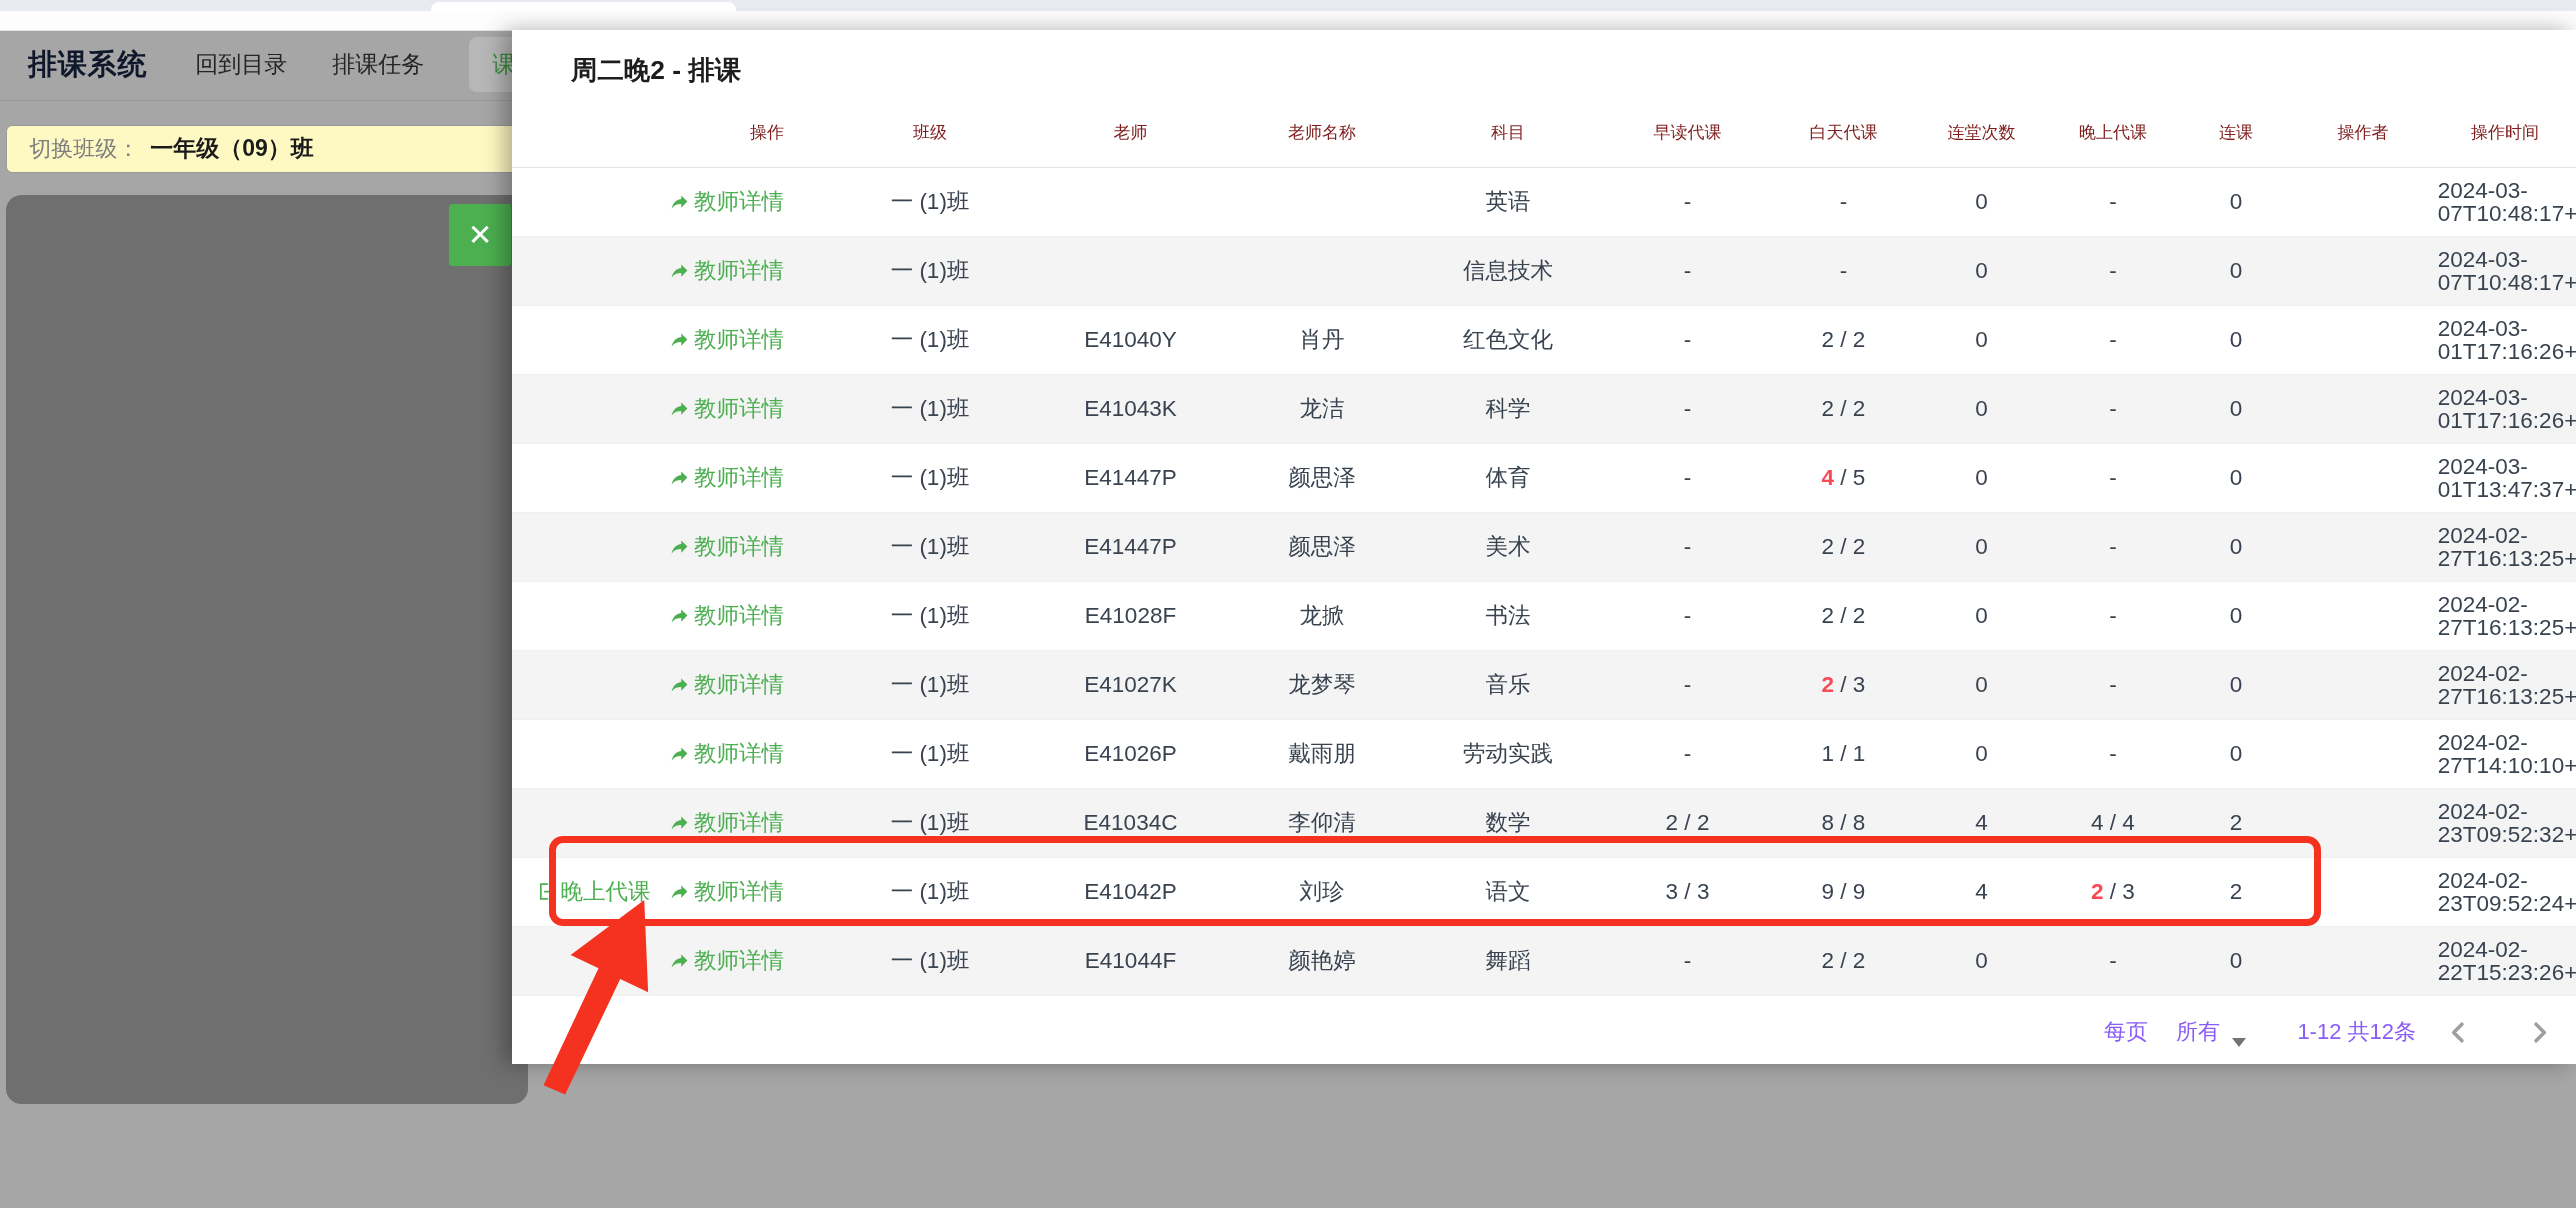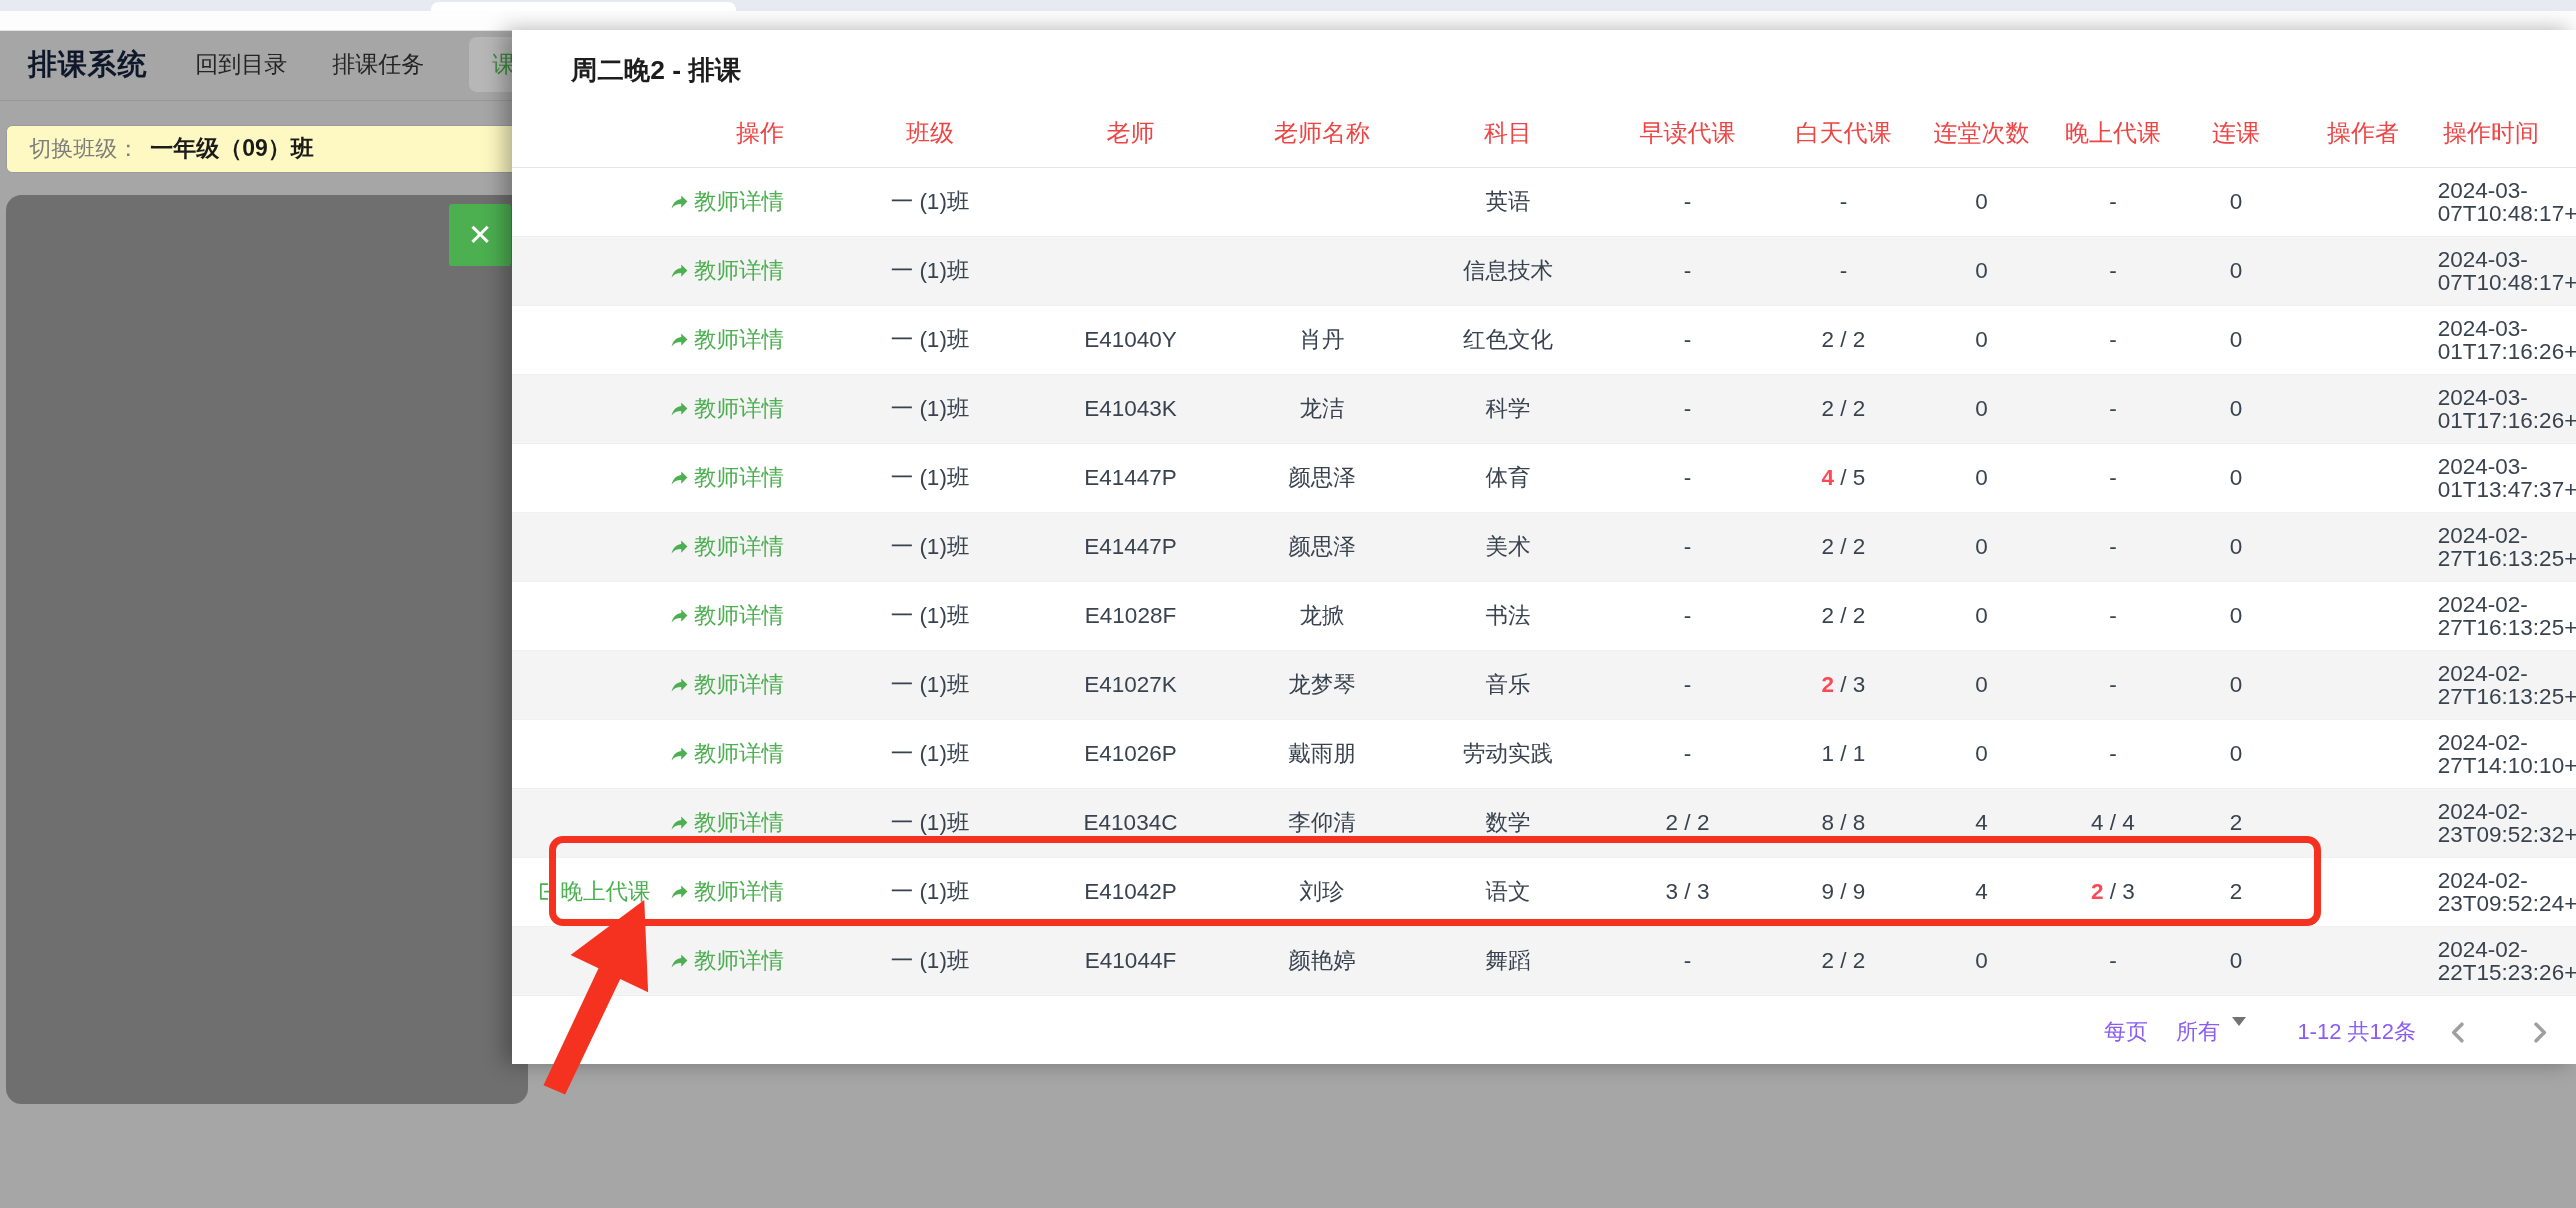--- a/index.html
+++ b/index.html
@@ -32,36 +32,36 @@
   
   .close-btn{position:absolute;left:449px;top:204px;width:62px;height:62px;background:#4caf50;color:#fff;
        font-size:29.5px;border:none;border-radius:3.1px;z-index:5;display:flex;align-items:center;justify-content:center;cursor:pointer}
 
   
   .drawer{position:absolute;left:512px;top:29.5px;width:2064px;height:1034px;background:#ffffff;z-index:10;
        box-shadow:-7.8px 0 20px rgba(0,0,0,.30)}
   .drawer-title{position:absolute;left:59px;top:23px;font-size:26.4px;font-weight:700;color:#1d1d1d;margin:0}
 
   table{position:absolute;left:0;top:69px;width:2064px;border-collapse:collapse;table-layout:fixed}
-  th{height:68px;font-size:24px;font-weight:500;color:#ef4444;text-align:center;border-bottom:0.8px solid #e4e4e4;padding:0;overflow:hidden}
+  th{height:68px;font-size:17px;font-weight:500;color:#7f1d1d;text-align:center;border-bottom:0.8px solid #e4e4e4;padding:0;overflow:hidden}
   td{height:68px;font-size:22.5px;color:#39434f;text-align:center;border-bottom:0.8px solid #f0f0f0;padding:0;overflow:hidden}
   tbody tr:nth-child(even){background:#f4f4f5}
   .c-act{text-align:right;padding-right:44px;white-space:nowrap}
   th.c-time{text-align:right;padding-right:37px}
   td.c-time{text-align:left;padding-left:7.8px;line-height:23px;white-space:normal;word-break:normal}
   .link{color:#4caf50;font-size:22.5px;font-weight:500;display:inline-flex;align-items:center;gap:3.9px;cursor:pointer;white-space:nowrap}
   .link + .link{margin-left:12.4px}
   .link svg{width:21px;height:21px;flex:none}
   .num{color:#39434f}
   .num.red{color:#fa4a55;font-weight:700}
 
   
   .pagination{position:absolute;right:20px;top:973px;height:59px;display:flex;align-items:center;font-size:22px;color:#8b5cf6}
   .pp-label{margin-right:28px}
-  .pp-select{display:flex;align-items:flex-start;margin-right:51px;cursor:pointer}
+  .pp-select{display:flex;align-items:flex-end;margin-right:51px;cursor:pointer}
   .caret{width:0;height:0;border-left:7.8px solid transparent;border-right:7.8px solid transparent;border-top:9.3px solid #737373;margin-left:12.4px}
   .pp-range{margin-right:26px}
   .pg-btn{background:none;border:none;padding:0;margin:0;cursor:pointer;display:flex;align-items:center}
   .pg-prev{margin-right:48px}
   .pg-btn svg{width:33px;height:33px;stroke:#9f9f9f;stroke-width:2.6;fill:none;stroke-linecap:round;stroke-linejoin:round}
 
   
   .hl-box{position:absolute;left:549px;top:836px;width:1772px;height:90px;border:7px solid #f5321f;
        border-radius:14px;z-index:20;pointer-events:none;box-sizing:border-box}
   .red-arrow{position:absolute;left:528px;top:878px;width:155px;height:233px;z-index:21;pointer-events:none}

